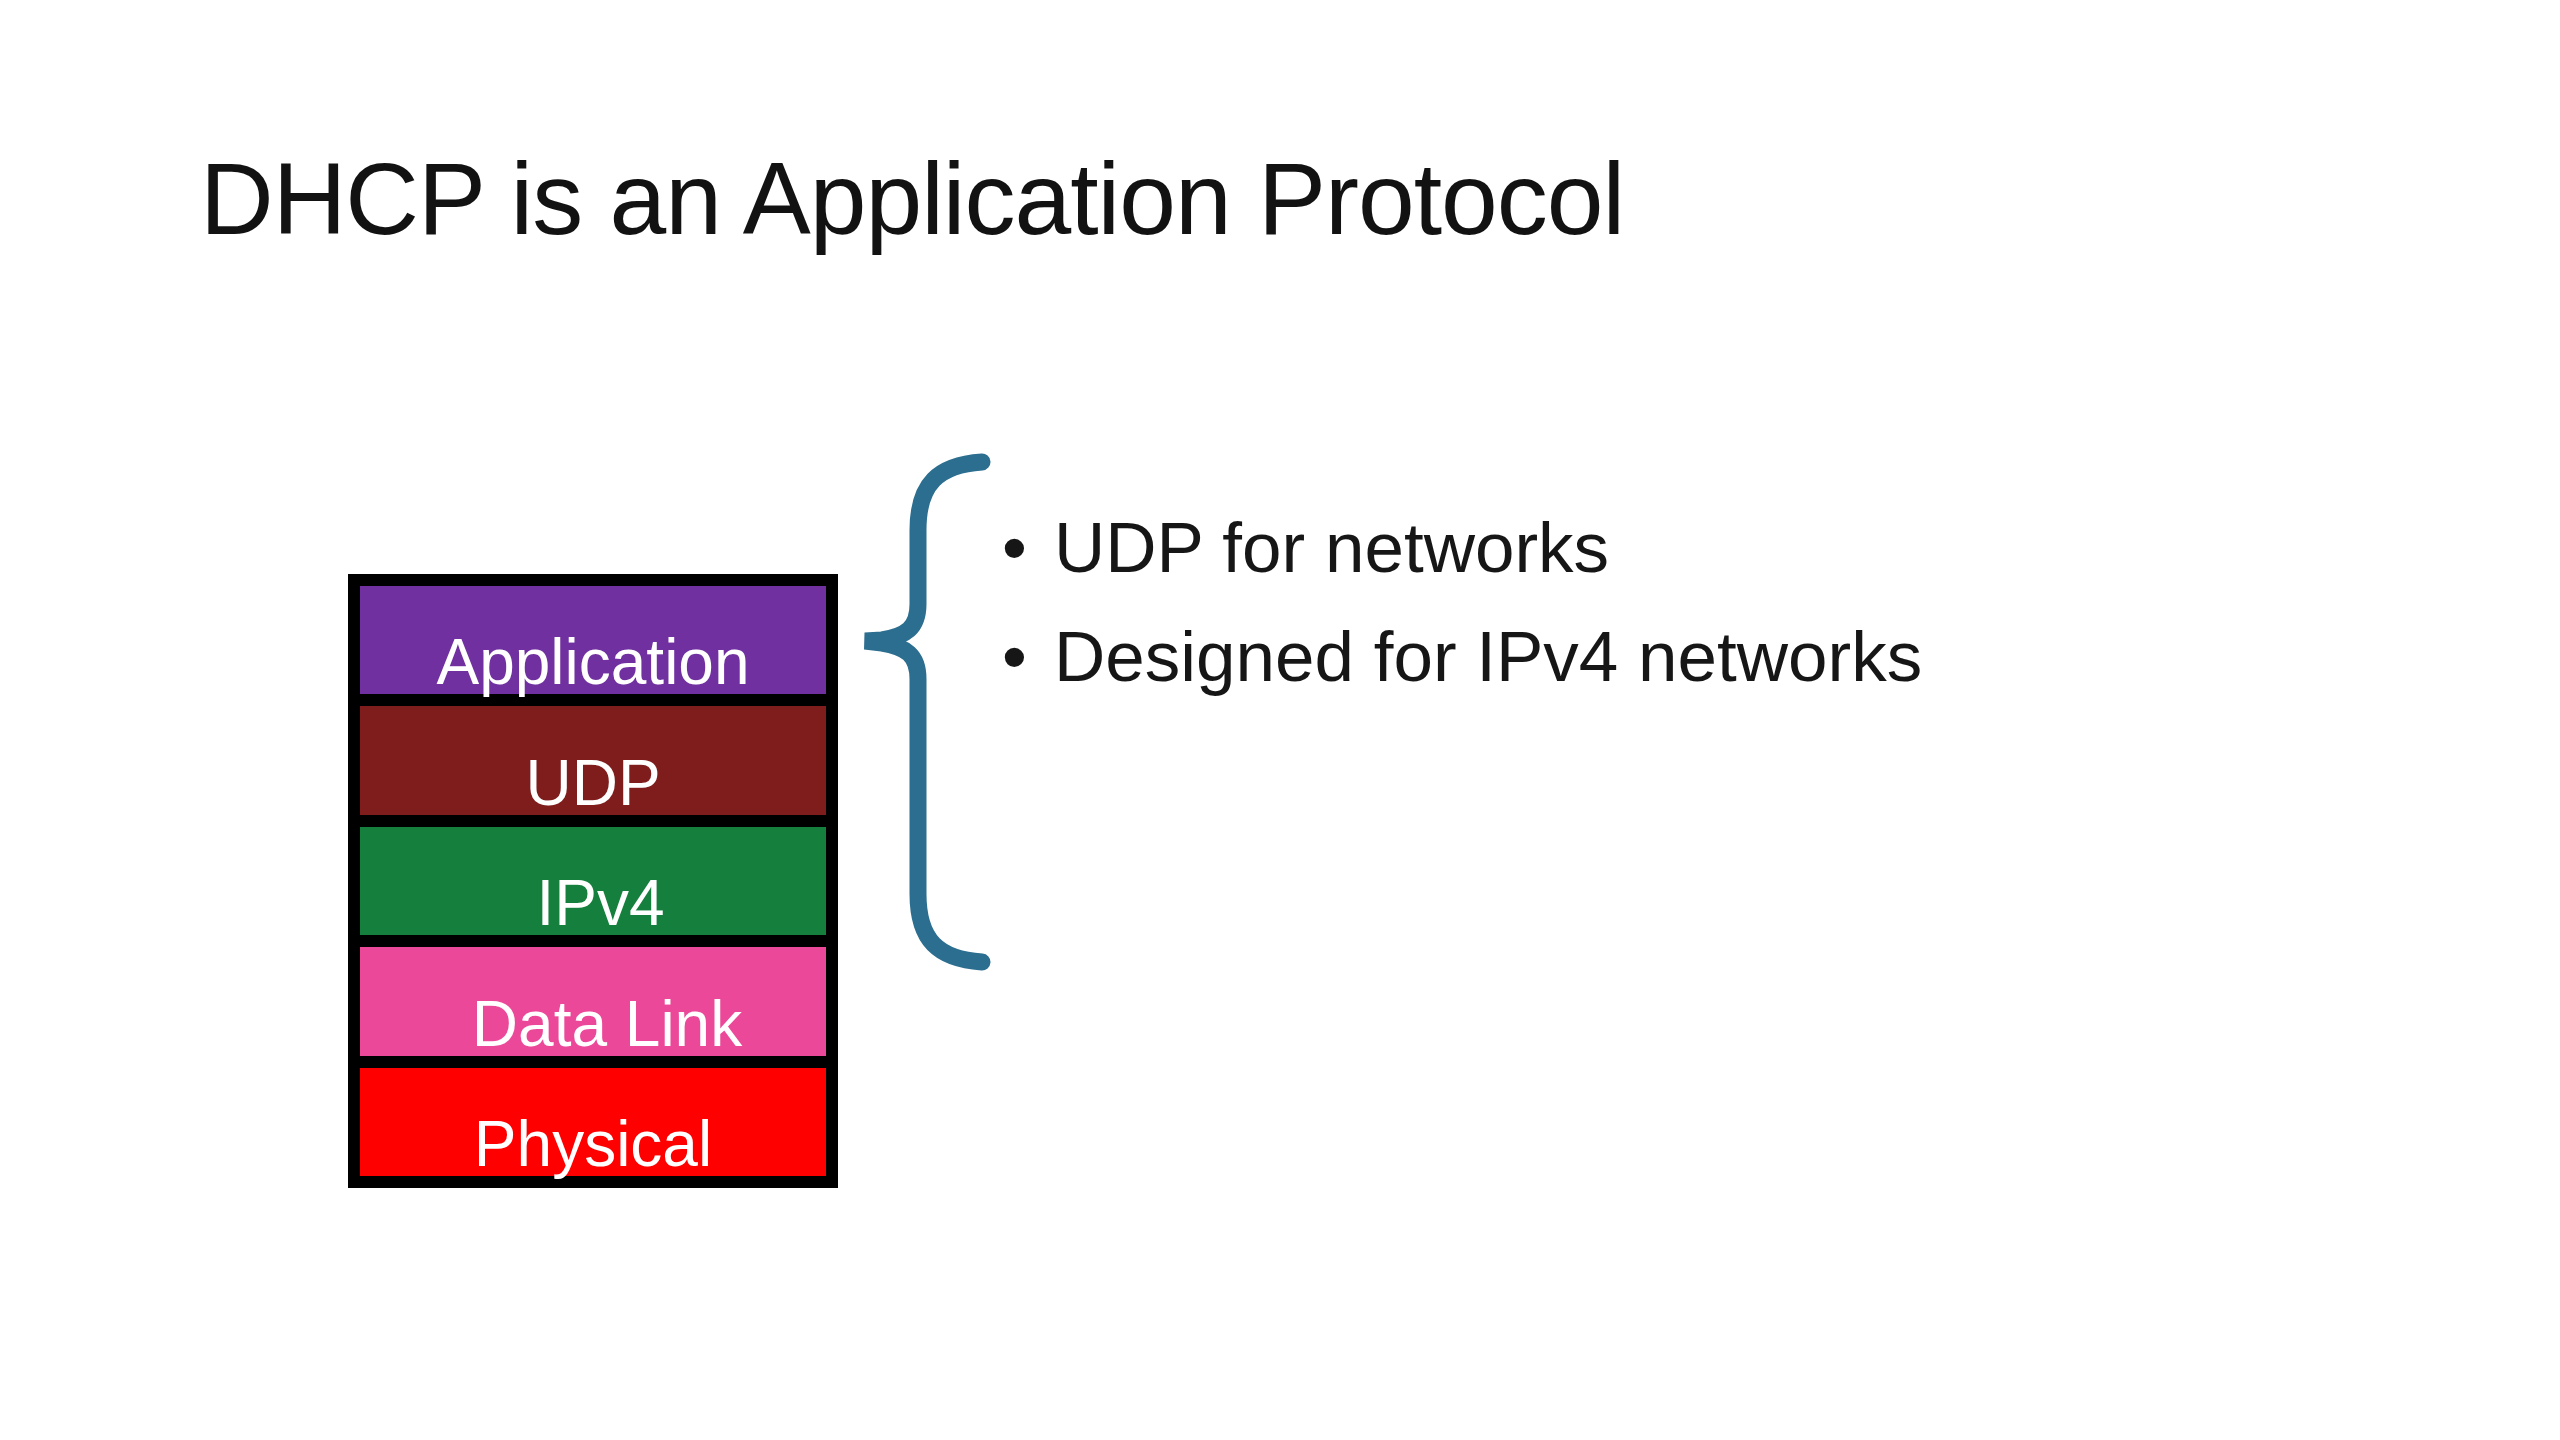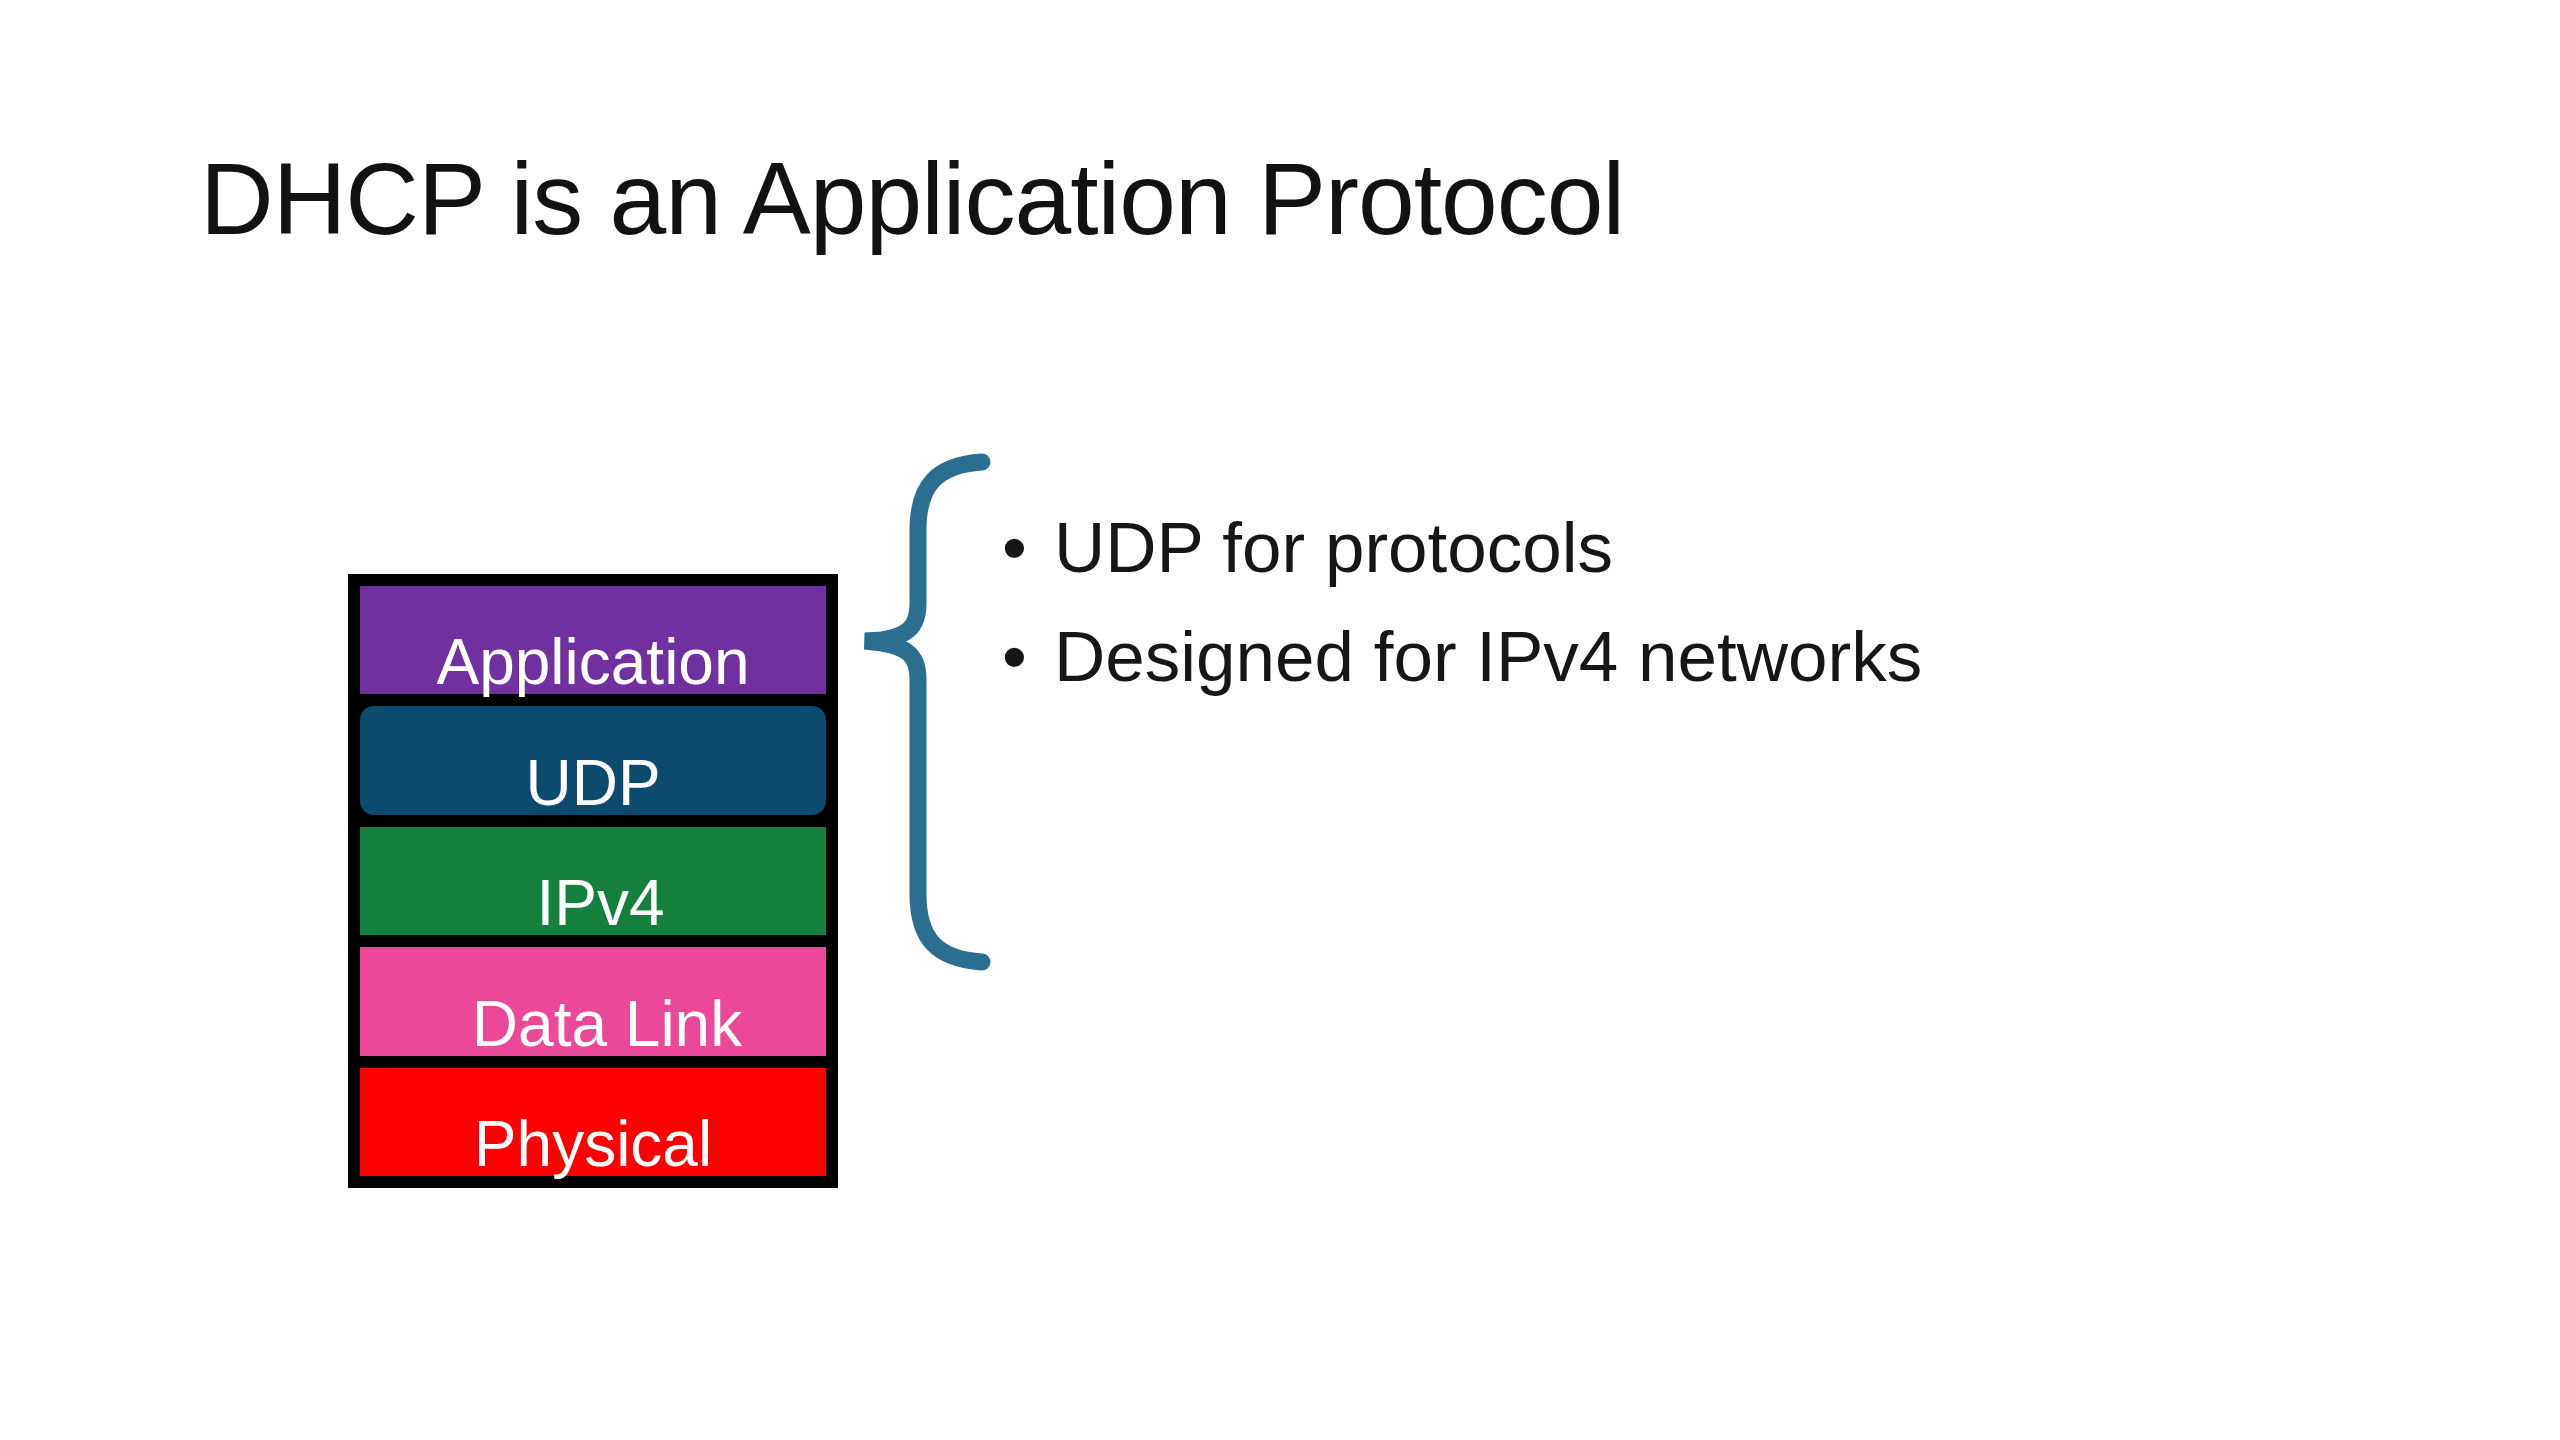--- a/index.html
+++ b/index.html
@@ -99,21 +99,21 @@
 <body>
 
 <div class="slide">
 
   <h1 class="title">DHCP is an Application Protocol</h1>
 
   <div class="stack">
     <div class="layer" style="background-color: rgb(112, 48, 160);">
       <span>Application</span>
     </div>
-    <div class="layer" style="background-color: #0c4a6e; border-radius: 14px;">
+    <div class="layer" style="background-color: #7f1d1d;">
       <span>UDP</span>
     </div>
     <div class="layer" style="background-color: #15803d; padding-left: 15px;">
       <span>IPv4</span>
     </div>
     <div class="layer" style="background-color: #ec4899; padding-left: 28px;">
       <span>Data Link</span>
     </div>
     <div class="layer" style="background-color: rgb(255, 0, 0);">
       <span>Physical</span>
@@ -126,19 +126,19 @@
              L 68 152
              C 68 176, 56 184, 32 188
              L 15 189
              L 32 191
              C 56 195, 68 203, 68 227
              L 68 442
              C 68 488, 88 507, 132 510" stroke-width="17" stroke-linecap="round" fill="none" stroke="#2C6E8F"></path>
   </svg>
 
   <ul class="bullets">
-    <li>UDP for protocols</li>
+    <li>UDP for networks</li>
     <li>Designed for IPv4 networks</li>
   </ul>
 
   <div class="page-number">11</div>
 
 </div>
 
 </body></html>

